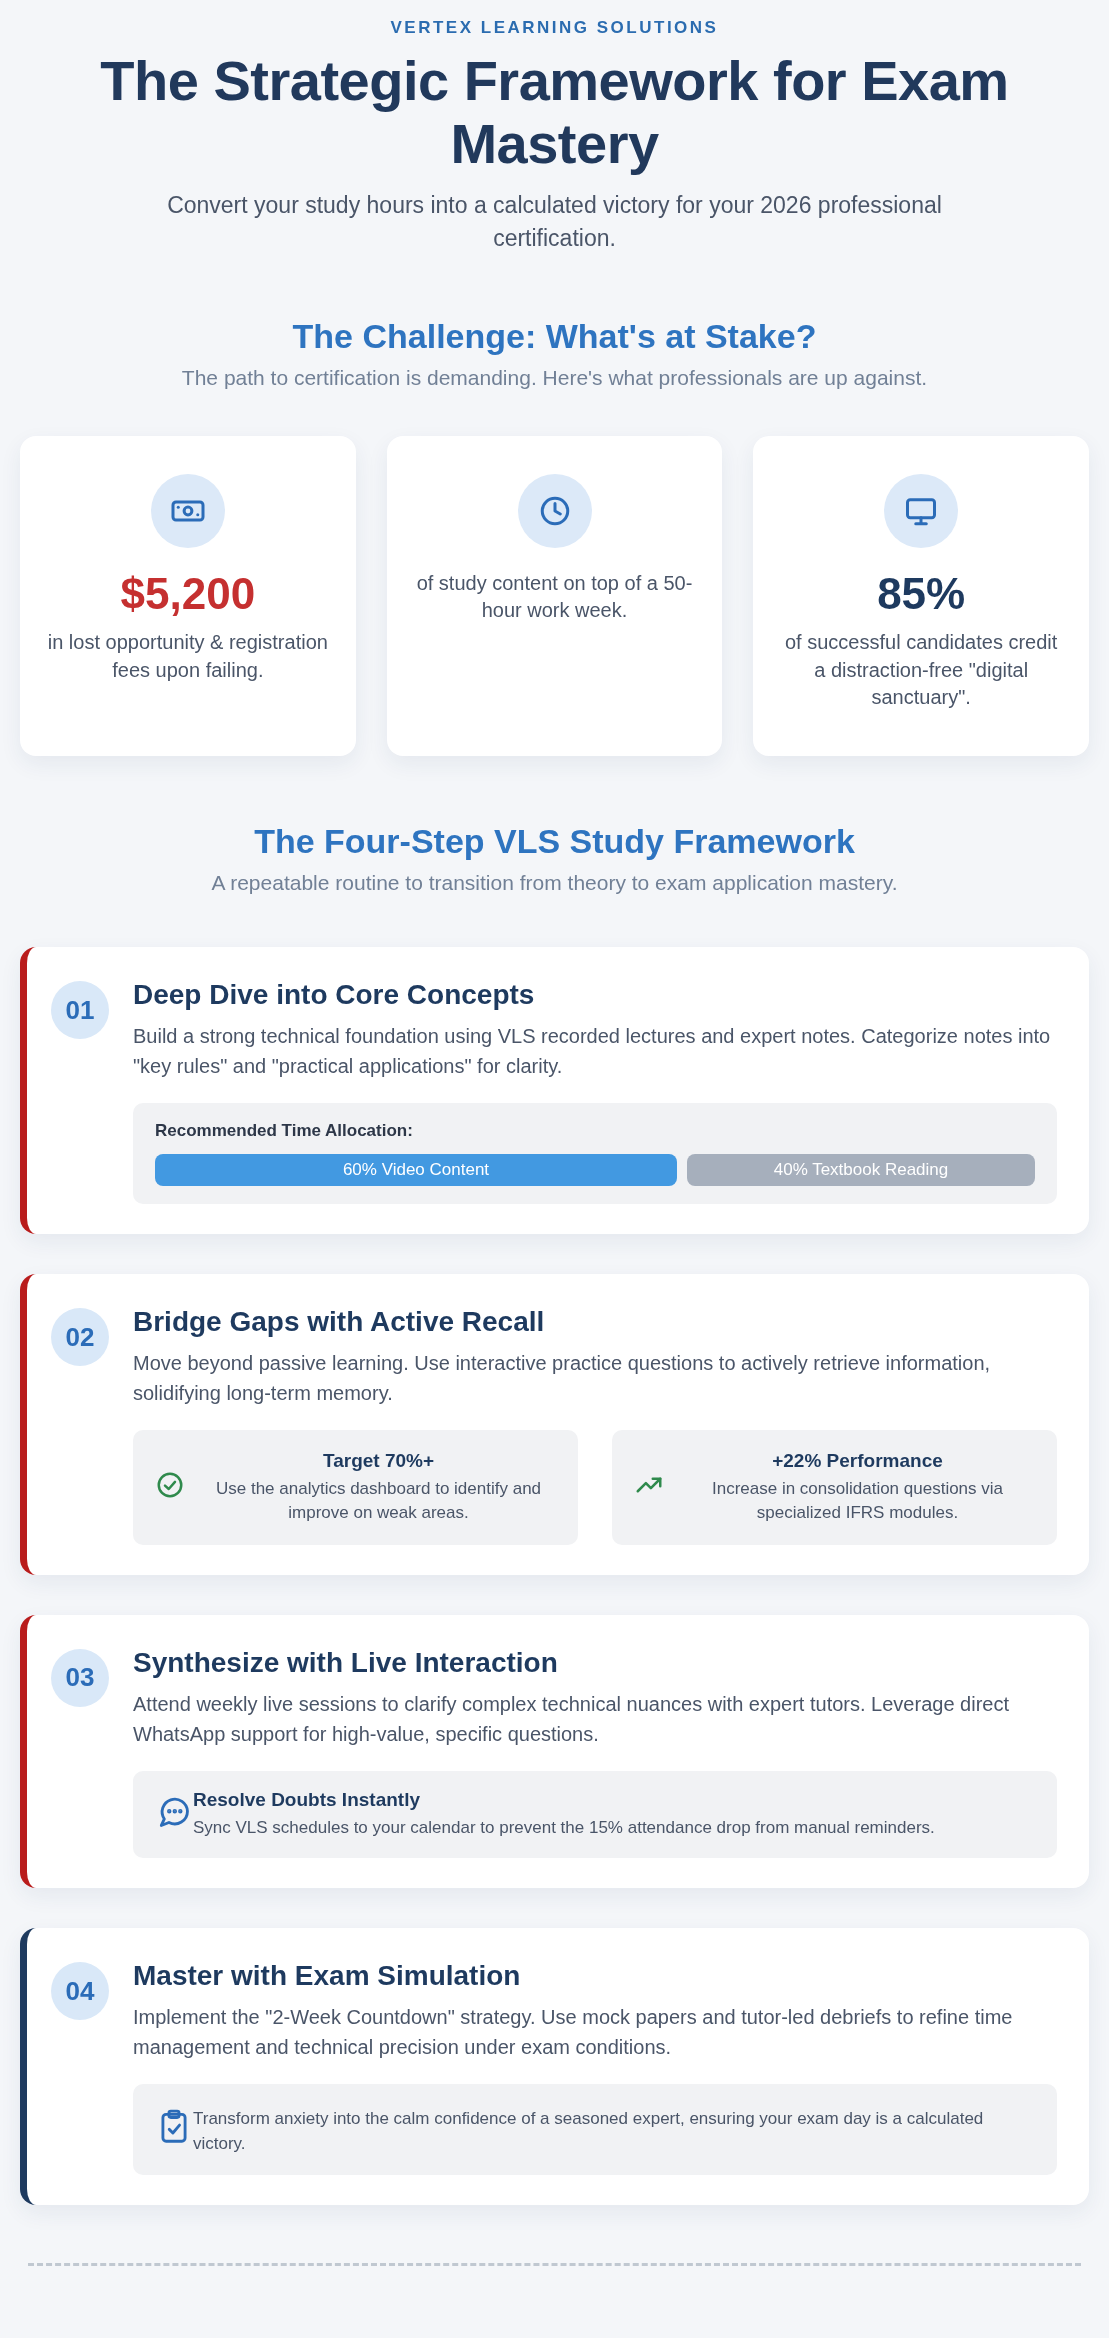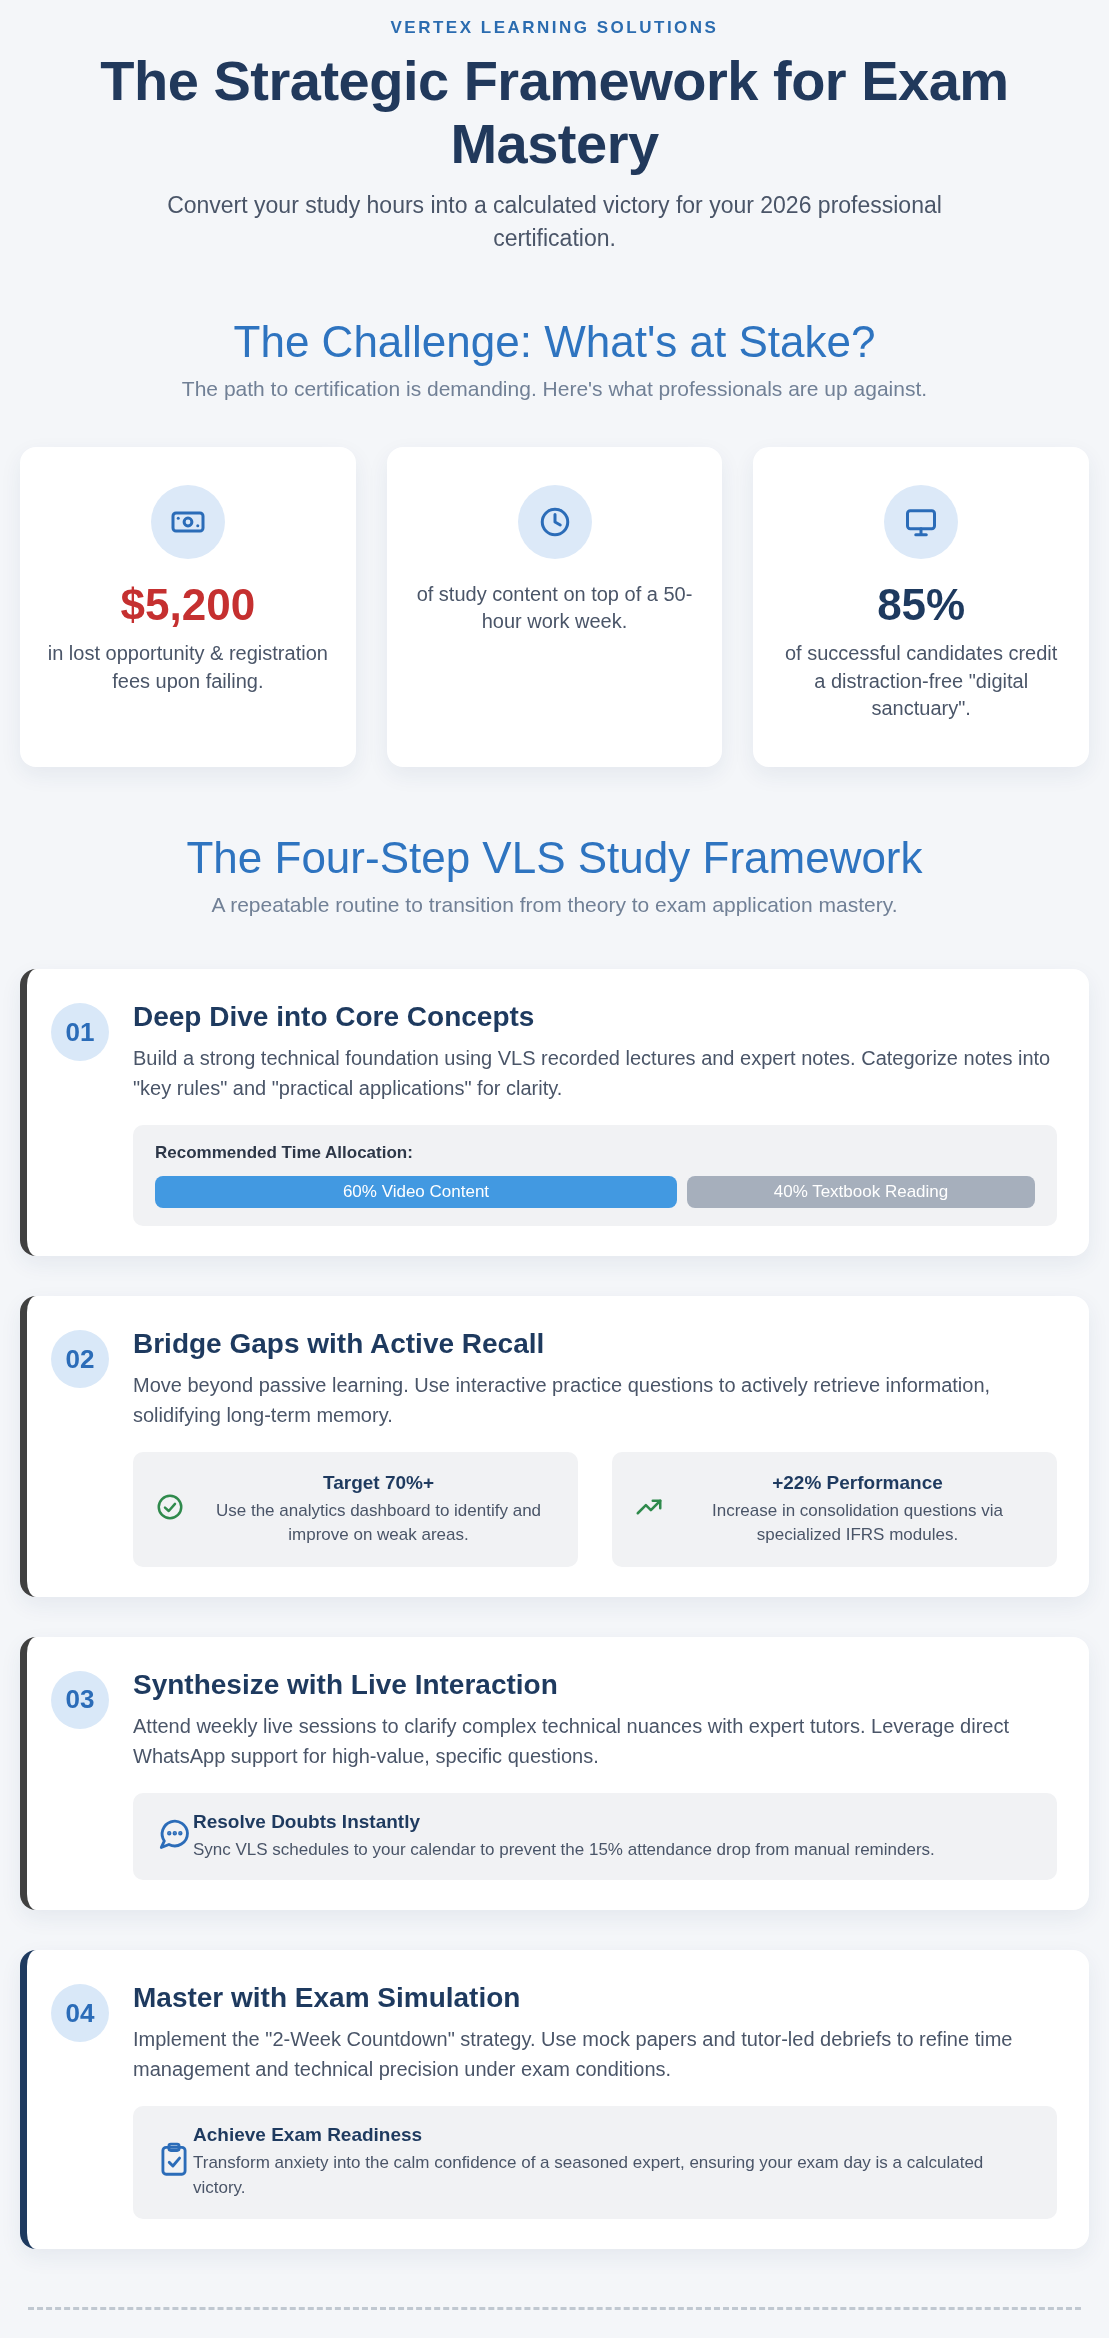--- a/index.html
+++ b/index.html
@@ -23,21 +23,21 @@
     line-height: 1.12; max-width: 1000px; margin: 0 auto;
     letter-spacing: -0.5px;
   }
   .hero-sub {
     color: #4a5568; font-size: 23px; line-height: 1.42;
     max-width: 800px; margin: 14px auto 0;
   }
 
   
   .section-head { text-align: center; }
-  .section-head h2 { color: #2e74c0; font-size: 44px; font-weight: 400; }
+  .section-head h2 { color: #2e74c0; font-size: 34px; font-weight: 700; }
   .section-head p { color: #718096; font-size: 21px; margin-top: 10px; }
   .challenge .section-head { margin-top: 62px; }
   .framework .section-head { margin-top: 66px; }
 
   
   .stat-row { display: flex; gap: 31px; margin-top: 46px; }
   .stat-card {
     flex: 1; background: #ffffff; border-radius: 16px;
     box-shadow: 0 8px 22px rgba(30,58,95,0.07);
     padding: 38px 26px 44px; text-align: center;
@@ -53,21 +53,21 @@
     max-width: 225px; margin: 0 auto;
   }
   .stat-red  { color: #c53030; }
   .stat-navy { color: #1e3a5f; }
   .stat-desc { font-size: 20px; line-height: 1.38; color: #4a5568; margin-top: 12px; }
 
   
   .steps { margin-top: 52px; }
   .step-card {
     background: #ffffff; border-radius: 16px;
-    border-left: 7px solid #404040;
+    border-left: 7px solid #b91c1c;
     box-shadow: 0 8px 22px rgba(30,58,95,0.07);
     padding: 30px 32px 28px 24px;
     margin-bottom: 40px;
   }
   .step-card.step-last { border-left-color: #1e3a5f; }
   .step-head { display: flex; gap: 24px; }
   .step-badge {
     flex: 0 0 auto; width: 58px; height: 58px; border-radius: 50%;
     background: #d9e8f8; color: #2b6cb8;
     display: flex; align-items: center; justify-content: center;
@@ -266,21 +266,20 @@
         </div>
         <div class="callout">
           <span>
             <svg viewBox="0 0 24 24" fill="none" stroke="#2b6cb8" stroke-width="1.8" stroke-linecap="round" stroke-linejoin="round">
               <rect x="5" y="4" width="14" height="17" rx="2"></rect>
               <rect x="8.8" y="2" width="6.4" height="4" rx="1.2"></rect>
               <polyline points="9 13.5 11.3 15.8 15.5 10.8"></polyline>
             </svg>
           </span>
           <div>
-            <div class="co-title">Achieve Exam Readiness</div>
             <div class="co-desc">Transform anxiety into the calm confidence of a seasoned expert, ensuring your exam day is a calculated victory.</div>
           </div>
         </div>
       </div>
 
     </div>
   </section>
 
   <footer class="footer">
     

